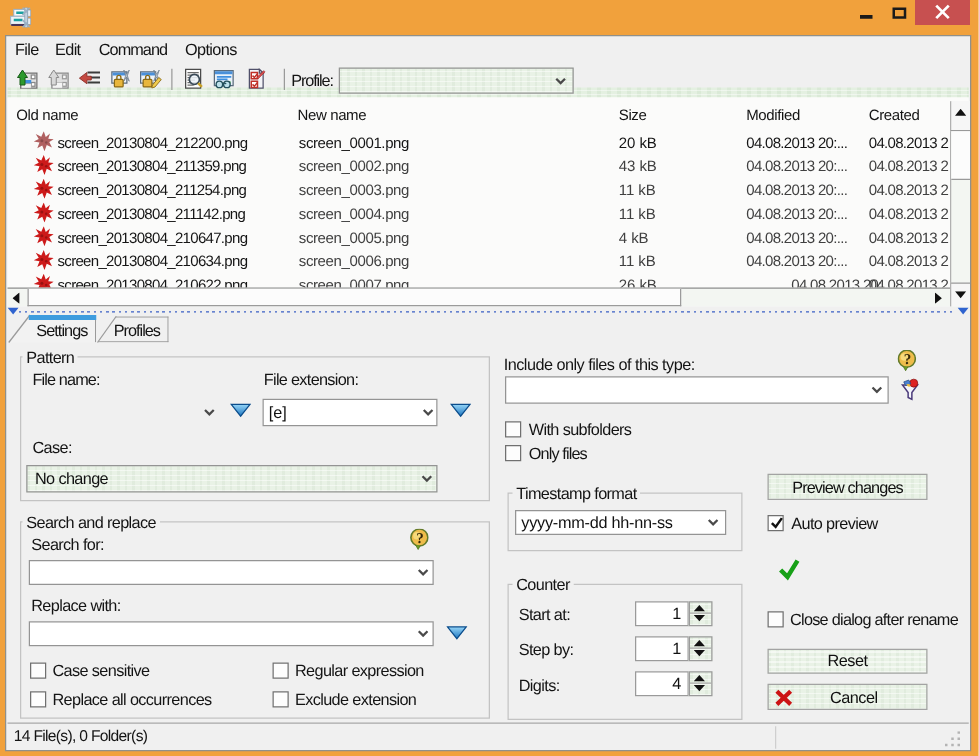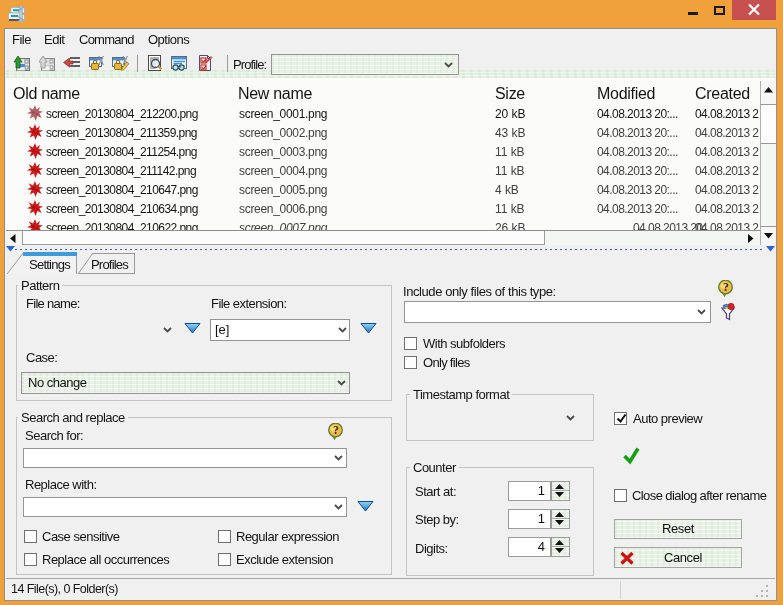--- a/index.html
+++ b/index.html
@@ -1,19 +1,19 @@
 <!DOCTYPE html>
 <html><head><meta charset="utf-8"><style>
 *{margin:0;padding:0;box-sizing:border-box;}
 body{font-family:"Liberation Sans",sans-serif;}
 #win{position:relative;width:783px;height:605px;background:#f1a13c;overflow:hidden;font-family:"Liberation Sans",sans-serif;}
 .abs{position:absolute;}
 #client{left:5px;top:29px;width:771px;height:571px;background:#f0f0f0;box-shadow:0 0 0 1px #90908a;}
 .t13{font-size:13px;letter-spacing:-0.5px;color:#141414;white-space:nowrap;}
-.hdr{font-size:16px;letter-spacing:-0.3px;color:#141414;white-space:nowrap;}
+.hdr{font-size:12px;letter-spacing:-0.3px;color:#141414;white-space:nowrap;}
 .row{font-size:12px;color:#151515;white-space:nowrap;}
 .green{color:#404040;}
 .combo{position:absolute;background:#fff;border:1px solid #949494;}
 .cb{position:absolute;width:13px;height:13px;background:#fdfdfd;border:1px solid #707070;}
 .grp{position:absolute;border:1px solid #c3c3c3;}
 .grplbl{position:absolute;background:#f0f0f0;padding:0 3px;font-size:13px;letter-spacing:-0.5px;color:#141414;white-space:nowrap;}
 .btn{position:absolute;background:#eaf4ea;border:1px solid #a3a3a3;font-size:13px;letter-spacing:-0.7px;color:#101010;text-align:center;}
 .greentex{background-color:#e9f2e6;background-image:repeating-linear-gradient(0deg,rgba(255,255,255,.5) 0 1px,transparent 1px 4px),repeating-linear-gradient(90deg,rgba(176,200,172,.15) 0 2px,transparent 2px 6px);}
 .lbl{position:absolute;font-size:13px;letter-spacing:-0.5px;color:#141414;white-space:nowrap;}
 </style></head><body>
@@ -202,21 +202,21 @@
       <div class="abs row green" style="left:239px;top:202px;letter-spacing:-0.3px;">screen_0006.png</div>
       <div class="abs row green" style="left:495px;top:202px;letter-spacing:-0.05px;">11 kB</div>
       <div class="abs row green" style="left:597px;top:202px;letter-spacing:-0.55px;">04.08.2013 20:...</div>
       <div class="abs row green" style="left:695px;top:202px;letter-spacing:-0.55px;">04.08.2013 2</div>
       <div class="abs" style="left:27px;top:219px;width:16px;height:16px;"><svg width="16" height="16" viewBox="0 0 16 16">
           <path d="M8 0 L9.6 4.6 L13 1.8 L11.6 6 L16 6.4 L12.4 8.6 L14.6 13 L10.4 11 L8.6 16 L6.8 11.4 L2.8 13.6 L4.6 9 L0 8.2 L4 6.2 L1.6 2.2 L6 4.4 Z" fill="#cc1a1a"></path>
           <circle cx="6.5" cy="7.5" r="1.2" fill="#991111"></circle>
           <circle cx="10" cy="9" r="1" fill="#991111"></circle>
         </svg></div>
       <div class="abs row" style="left:46px;top:221px;letter-spacing:-0.55px;">screen_20130804_210622.png</div>
-      <div class="abs row green" style="left:239px;top:221px;letter-spacing:-0.3px;font-style:italic;">screen_0007.png</div>
+      <div class="abs row green" style="left:239px;top:221px;letter-spacing:-0.3px;">screen_0007.png</div>
       <div class="abs row green" style="left:495px;top:221px;letter-spacing:-0.05px;">26 kB</div>
       <div class="abs row green" style="left:597px;top:221px;letter-spacing:-0.55px;margin-left:36px;">04.08.2013 20:</div>
       <div class="abs row green" style="left:695px;top:221px;letter-spacing:-0.55px;">04.08.2013 2</div>
     </div>
 
   <div class="abs" style="left:760px;top:81px;width:16px;height:164px;background:#f3f6f2;border-left:1px solid #b0b0b0;"></div>
   <div class="abs" style="left:760px;top:81px;width:16px;height:24px;background:#f6f6f6;border-left:1px solid #b0b0b0;border-bottom:1px solid #999;"></div>
   <svg class="abs" style="left:764px;top:87px;" width="9" height="6">
       <path d="M0 5.5 L4.5 0 L9 5.5 Z" fill="#111"></path>
     </svg>
@@ -331,20 +331,21 @@
     <path d="M3 3.5 l4 -1.5 1.5 3 -4 1.5z" fill="#4a80d0" stroke="#2a4a80" stroke-width="0.6"></path>
     <path d="M5 5.5 q2 -1 3.5 0.5 l-1 1.5 q-2 -0.5 -2.5 -2z" fill="#f0c040"></path>
   </svg>
   <div class="cb" style="left:404px;top:337px;"></div>
   <div class="lbl" style="left:423px;top:336px;">With subfolders</div>
   <div class="cb" style="left:404px;top:356px;"></div>
   <div class="lbl" style="left:423px;top:355px;letter-spacing:-0.7px;">Only files</div>
 
   <div class="grp" style="left:406px;top:394px;width:188px;height:47px;"></div>
   <div class="grplbl" style="left:410px;top:387px;">Timestamp format</div>
+  <div class="combo" style="left:412px;top:408px;width:169px;height:20px;font-size:13px;letter-spacing:-0.2px;line-height:18px;padding-left:4px;color:#111;">yyyy-mm-dd hh-nn-ss</div>
   <svg class="abs" style="left:566px;top:415px;" width="9" height="6">
       <path d="M1 1 L4.5 4.5 L8 1" fill="none" stroke="#4a4a4a" stroke-width="1.8"></path>
     </svg>
 
   <div class="grp" style="left:406px;top:467px;width:188px;height:109px;"></div>
   <div class="grplbl" style="left:410px;top:460px;">Counter</div>
   <div class="lbl" style="left:415px;top:484px;">Start at:</div>
   <div class="lbl" style="left:415px;top:512px;">Step by:</div>
   <div class="lbl" style="left:415px;top:541px;">Digits:</div>
   <div id="spinners" class="abs" style="left:0;top:0;">
@@ -370,20 +371,21 @@
       <div class="abs greentex" style="left:551px;top:537px;width:19px;height:20px;border:1px solid #9a9a9a;"></div>
       <svg class="abs" style="left:555px;top:540px;" width="9" height="6">
         <path d="M0 5 L4.5 0 L9 5 Z" fill="#111"></path>
       </svg>
       <div class="abs" style="left:552px;top:546px;width:17px;height:1px;background:#aaa;"></div>
       <svg class="abs" style="left:555px;top:548px;" width="9" height="6">
         <path d="M0 0 L4.5 5 L9 0 Z" fill="#111"></path>
       </svg>
     </div>
 
+  <div class="btn greentex" style="left:614px;top:379px;width:128px;height:21px;line-height:19px;">Preview changes</div>
   <div class="cb" style="left:614px;top:412px;"></div>
   <svg class="abs" style="left:615px;top:412px;" width="13" height="13">
       <path d="M2.5 6.5 L5.5 9.5 L10.5 2.5" fill="none" stroke="#111" stroke-width="2"></path>
     </svg>
   <div class="lbl" style="left:633px;top:411px;">Auto preview</div>
   <svg class="abs" style="left:621px;top:446px;" width="20" height="19">
       <path d="M3.5 10 L9 15.5 L17 2.5" fill="none" stroke="#17a017" stroke-width="3.6"></path>
     </svg>
   <div class="cb" style="left:614px;top:489px;"></div>
   <div class="lbl" style="left:632px;top:488px;letter-spacing:-0.58px;">Close dialog after rename</div>

